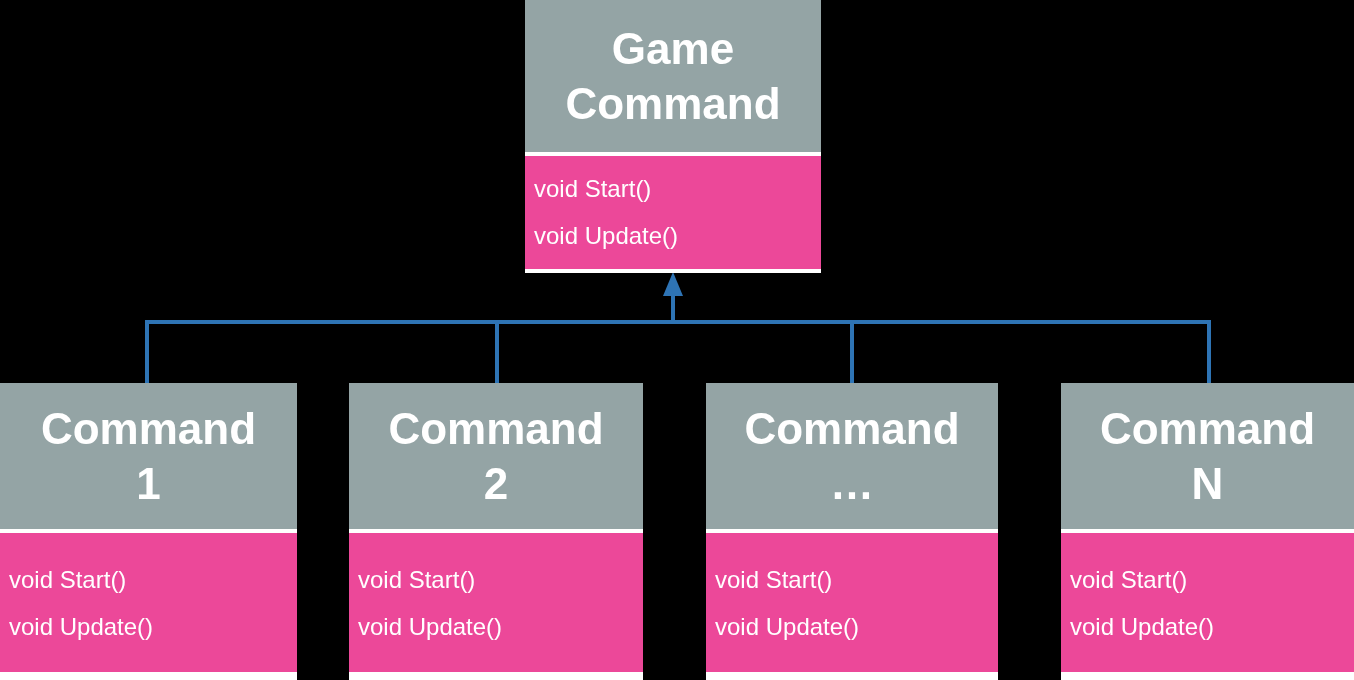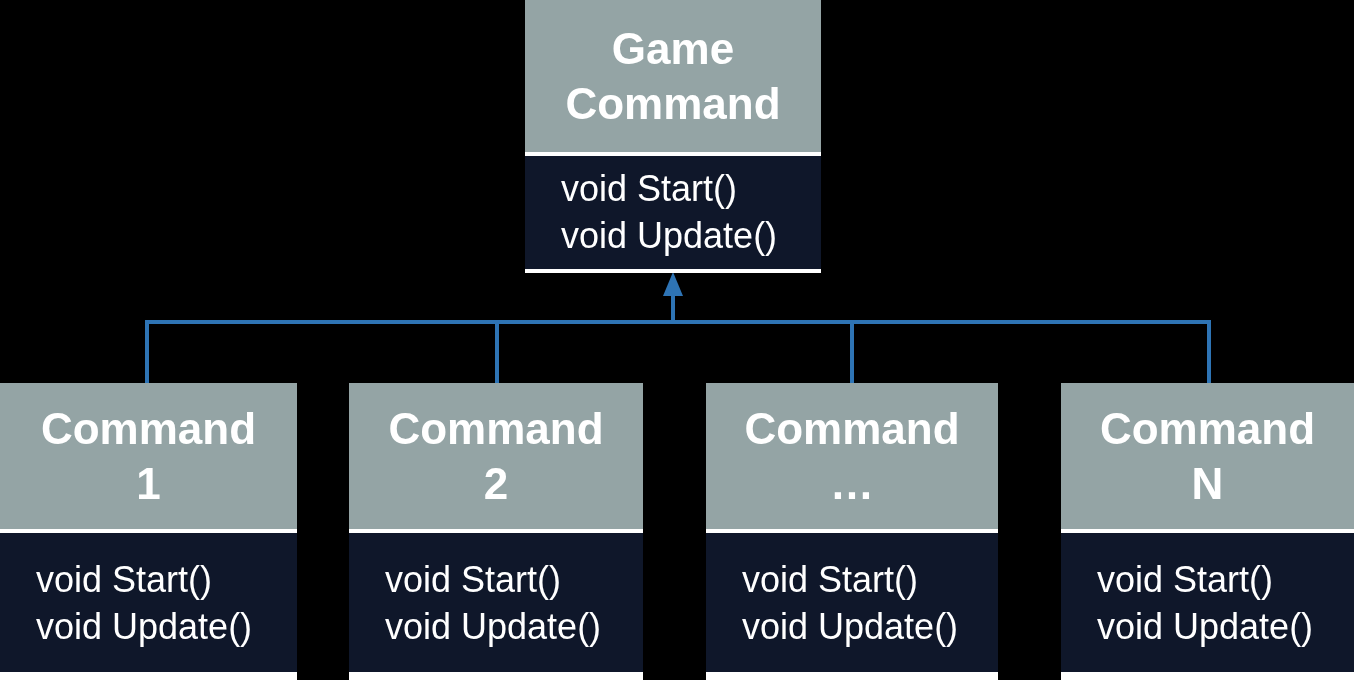--- a/index.html
+++ b/index.html
@@ -28,26 +28,26 @@
     text-align: center;
     display: flex;
     flex-direction: column;
     justify-content: center;
   }
   .uml-divider {
     height: 4px;
     background: #ffffff;
   }
   .uml-body {
-    background: #0f172a;
+    background: #ec4899;
     color: #fff;
     font-weight: 400;
-    font-size: 36px;
+    font-size: 24px;
     line-height: 47px;
-    padding-left: 36px;
+    padding-left: 9px;
     display: flex;
     flex-direction: column;
     justify-content: center;
     flex: 1 1 auto;
   }
   
   .box-parent { left: 525px; top: 0; width: 296px; height: 273px; }
   .box-parent .uml-header { height: 156px; }
   .box-parent .uml-body   { height: 116px; }
   .box-parent { border-bottom: 4px solid #ffffff; }

